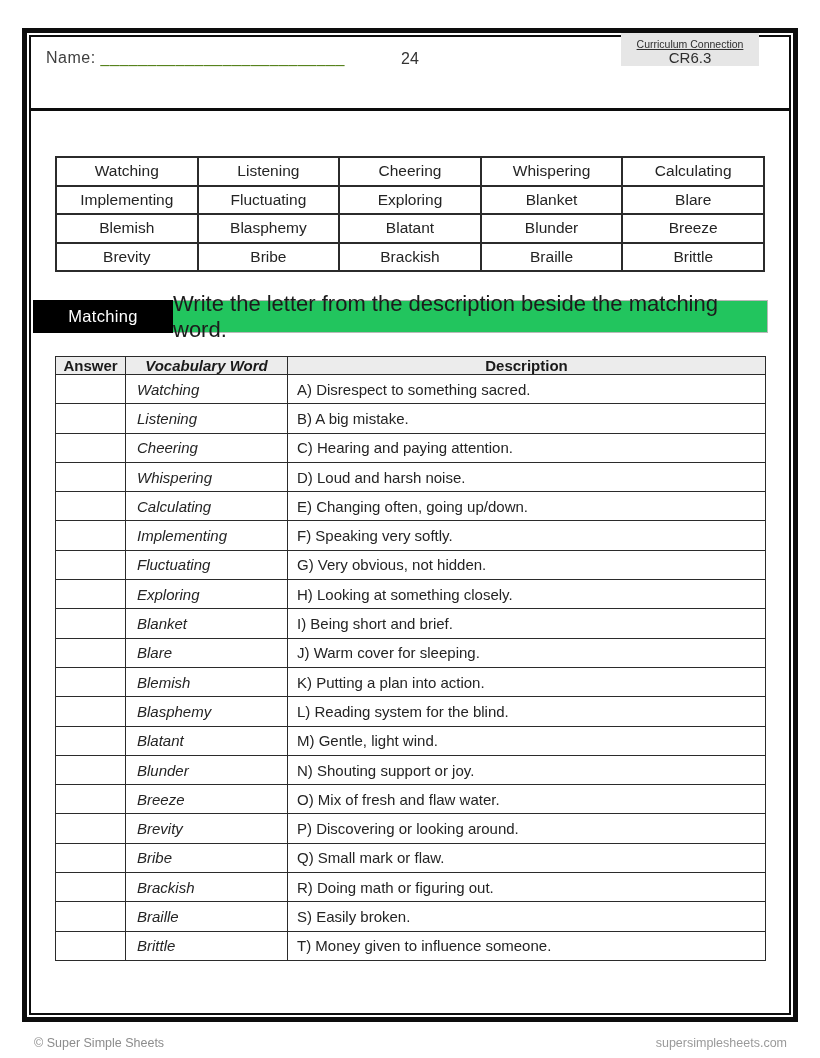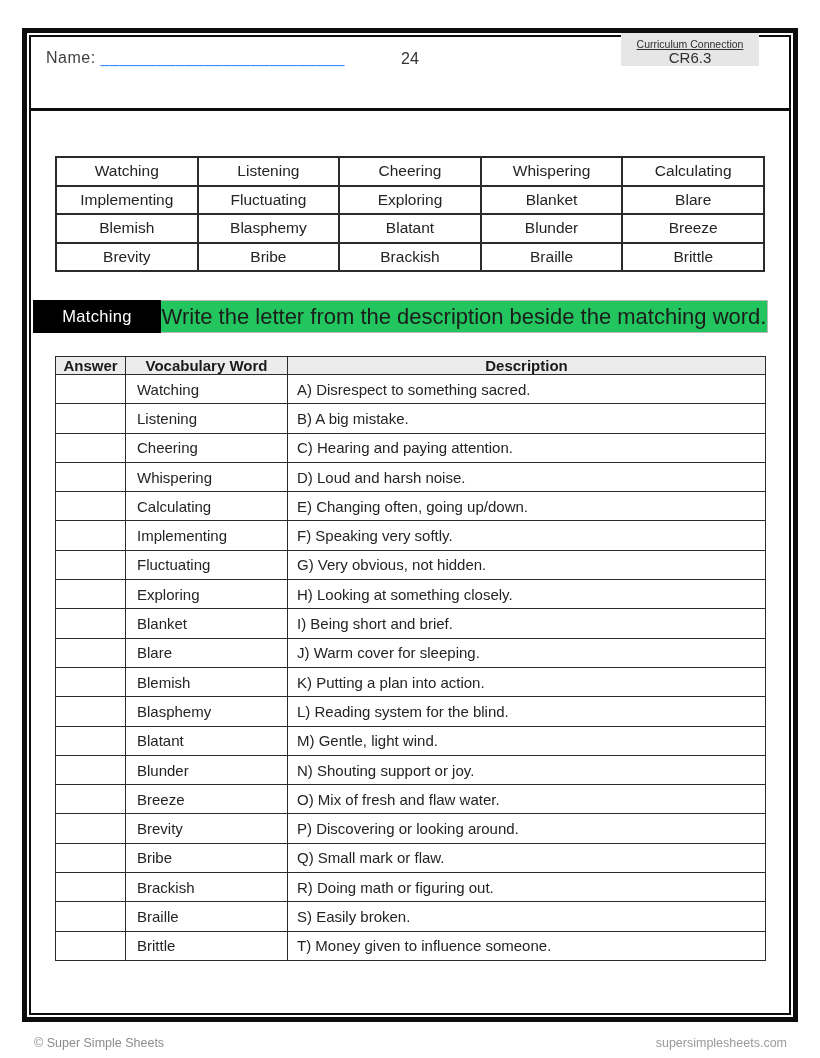--- a/index.html
+++ b/index.html
@@ -25,21 +25,21 @@
     border: 2px solid #0d0d0d;
   }
   
   .name-row {
     position: absolute;
     left: 46px; top: 49px;
     font-size: 16px;
     color: #3f3f3f;
     letter-spacing: .5px;
   }
-  .name-blank { color: #3b82f6; }
+  .name-blank { color: #4d7c0f; }
   .page-num {
     position: absolute;
     left: 0; right: 0; top: 50px;
     text-align: center;
     font-size: 16px;
     color: #333;
   }
   .curriculum {
     position: absolute;
     left: 621px; top: 33px;
@@ -94,21 +94,21 @@
     color: #242424;
   }
   
   .match-bar {
     position: absolute;
     left: 33px; top: 300px;
     width: 735px; height: 33px;
     display: flex;
   }
   .match-label {
-    width: 128px;
+    width: 140px;
     background: #000000;
     color: #ffffff;
     font-size: 16.5px;
     display: flex;
     align-items: center;
     justify-content: center;
     letter-spacing: .3px;
   }
   .match-instr {
     flex: 1;
@@ -137,21 +137,21 @@
     text-align: center;
   }
   .match-table td {
     border: 1.5px solid #2b2b2b;
     height: 29.3px;
     font-size: 15px;
     color: #242424;
     background: #ffffff;
   }
   .col-answer { width: 70px; }
-  .col-word   { width: 162px; }
+  .col-word   { width: 162px; font-style: italic; }
   .col-desc   { width: 478px; }
   .word-cell  { text-align: left; padding-left: 11px; }
   .desc-cell  { text-align: left; padding-left: 9px; }
   
   .footer-left {
     position: absolute;
     left: 34px; top: 1036px;
     font-size: 12.5px;
     color: #8c8c8c;
   }

